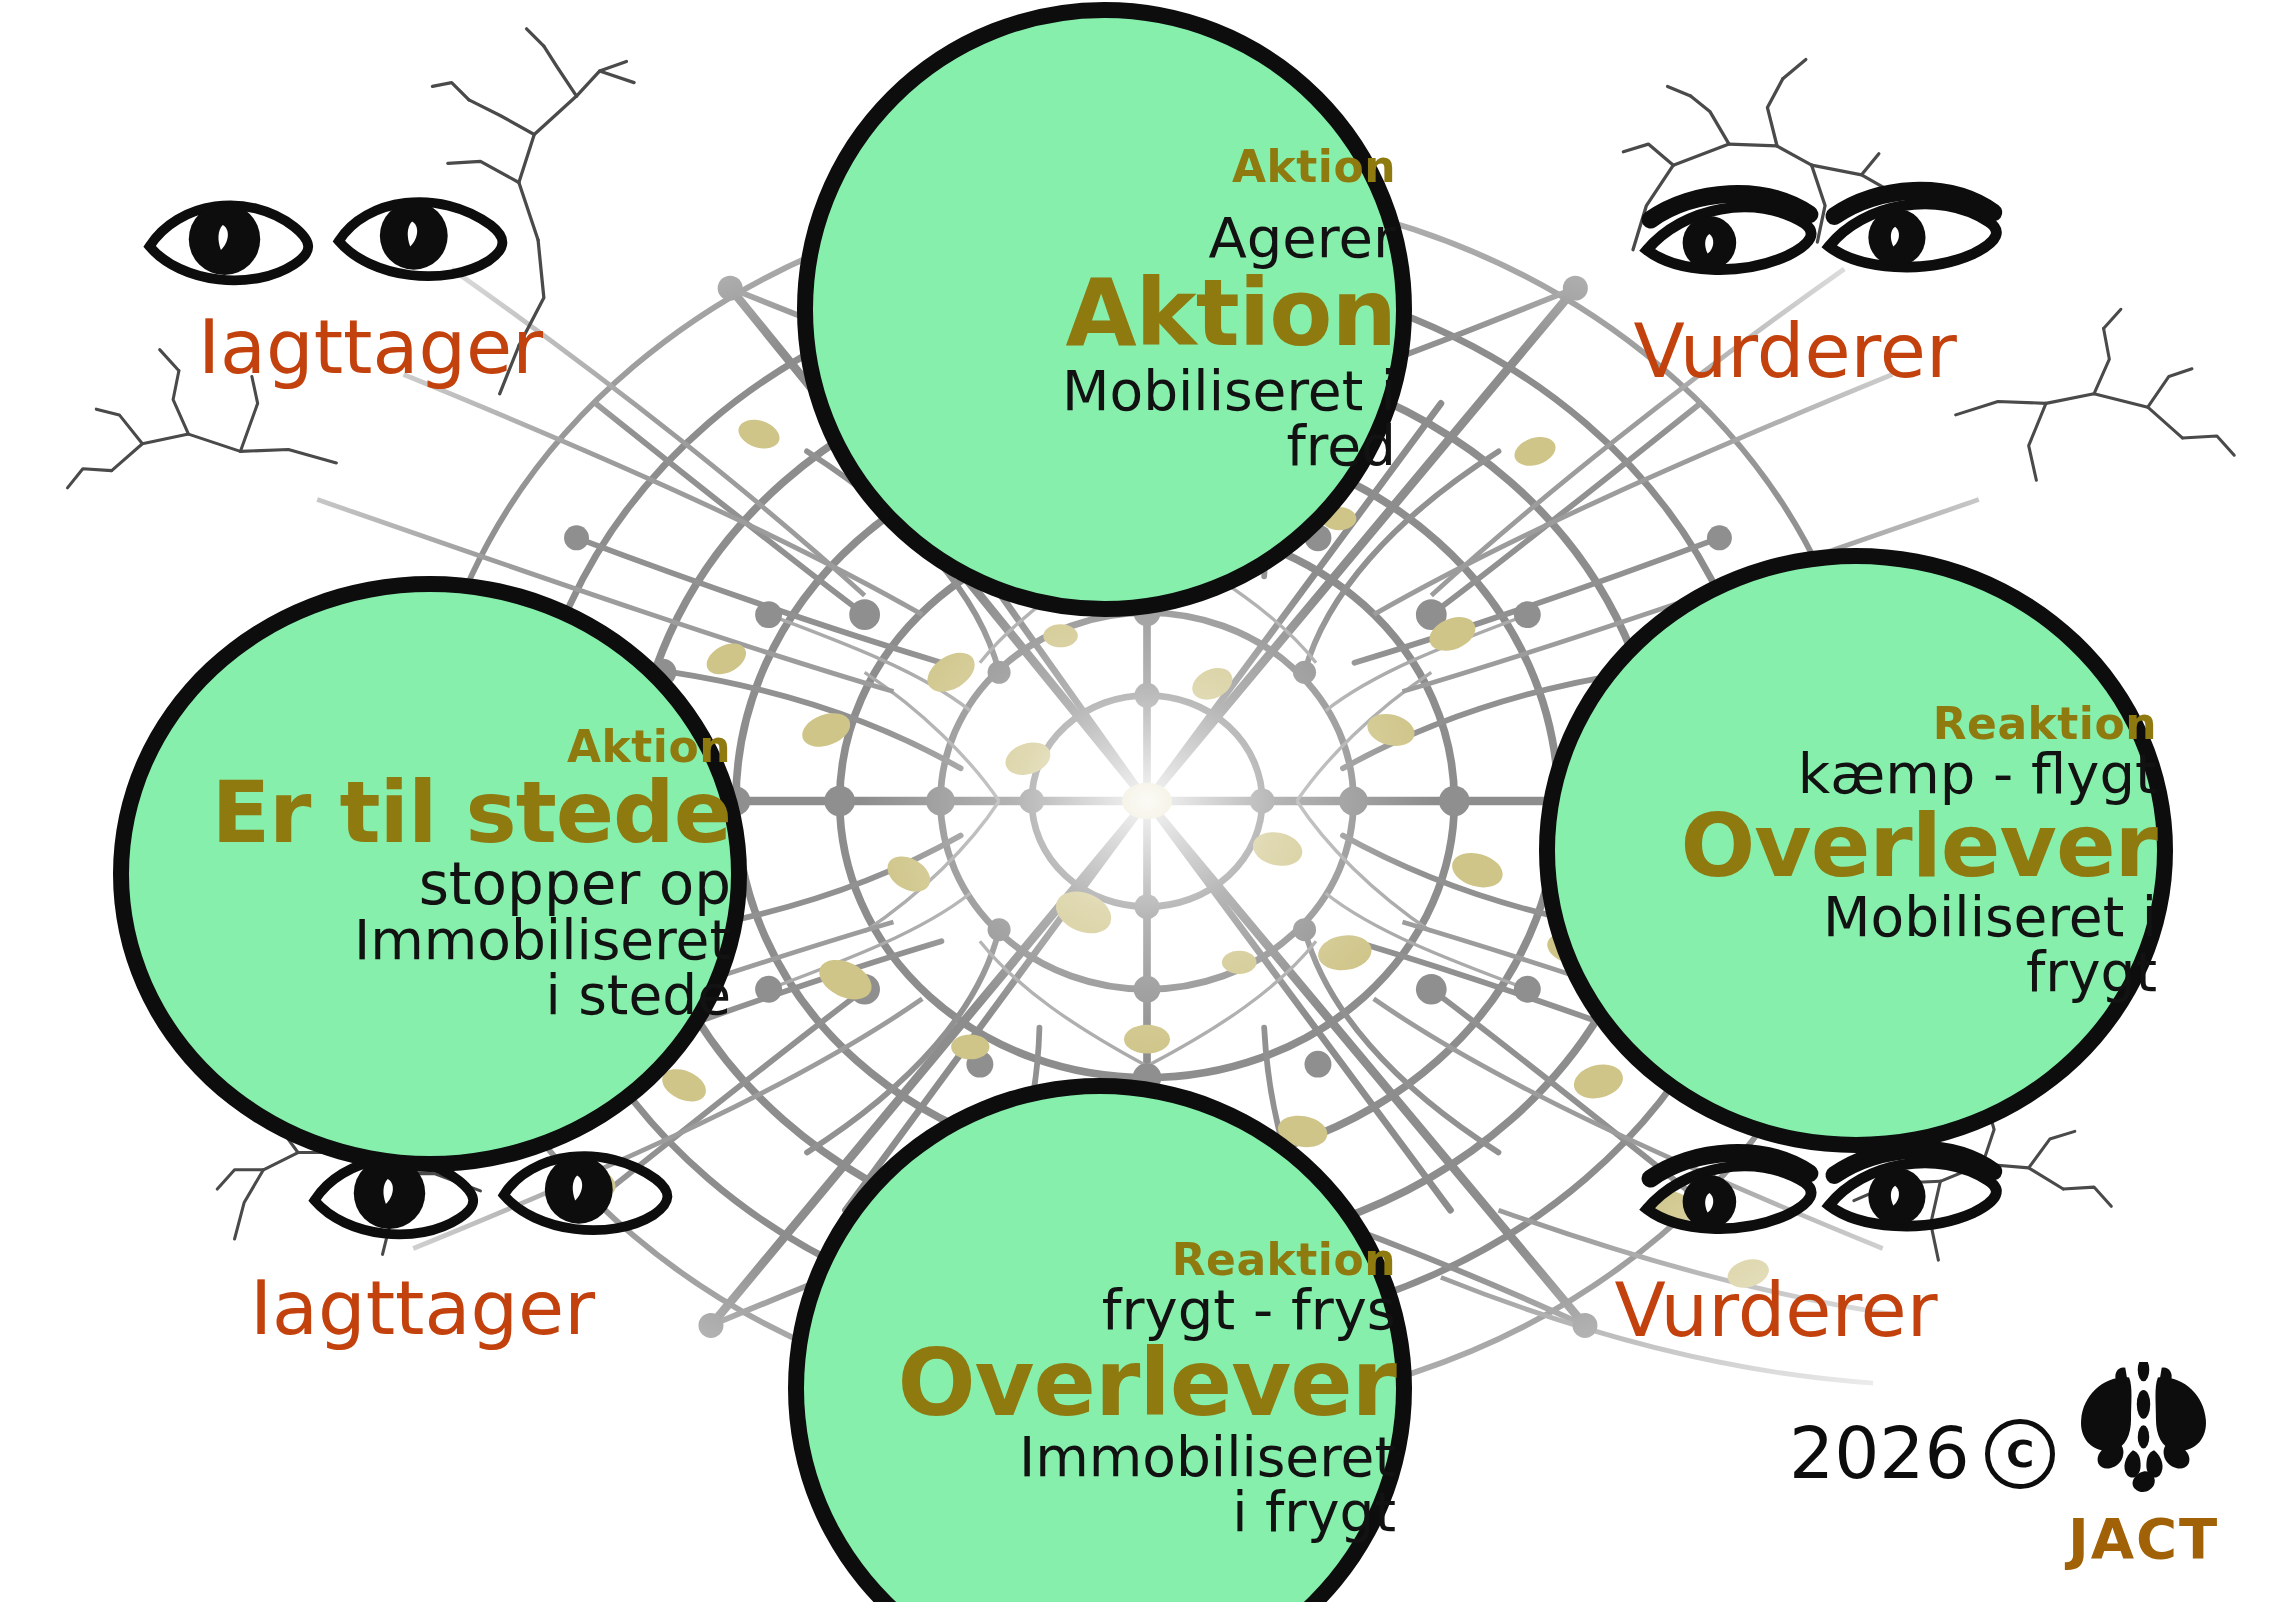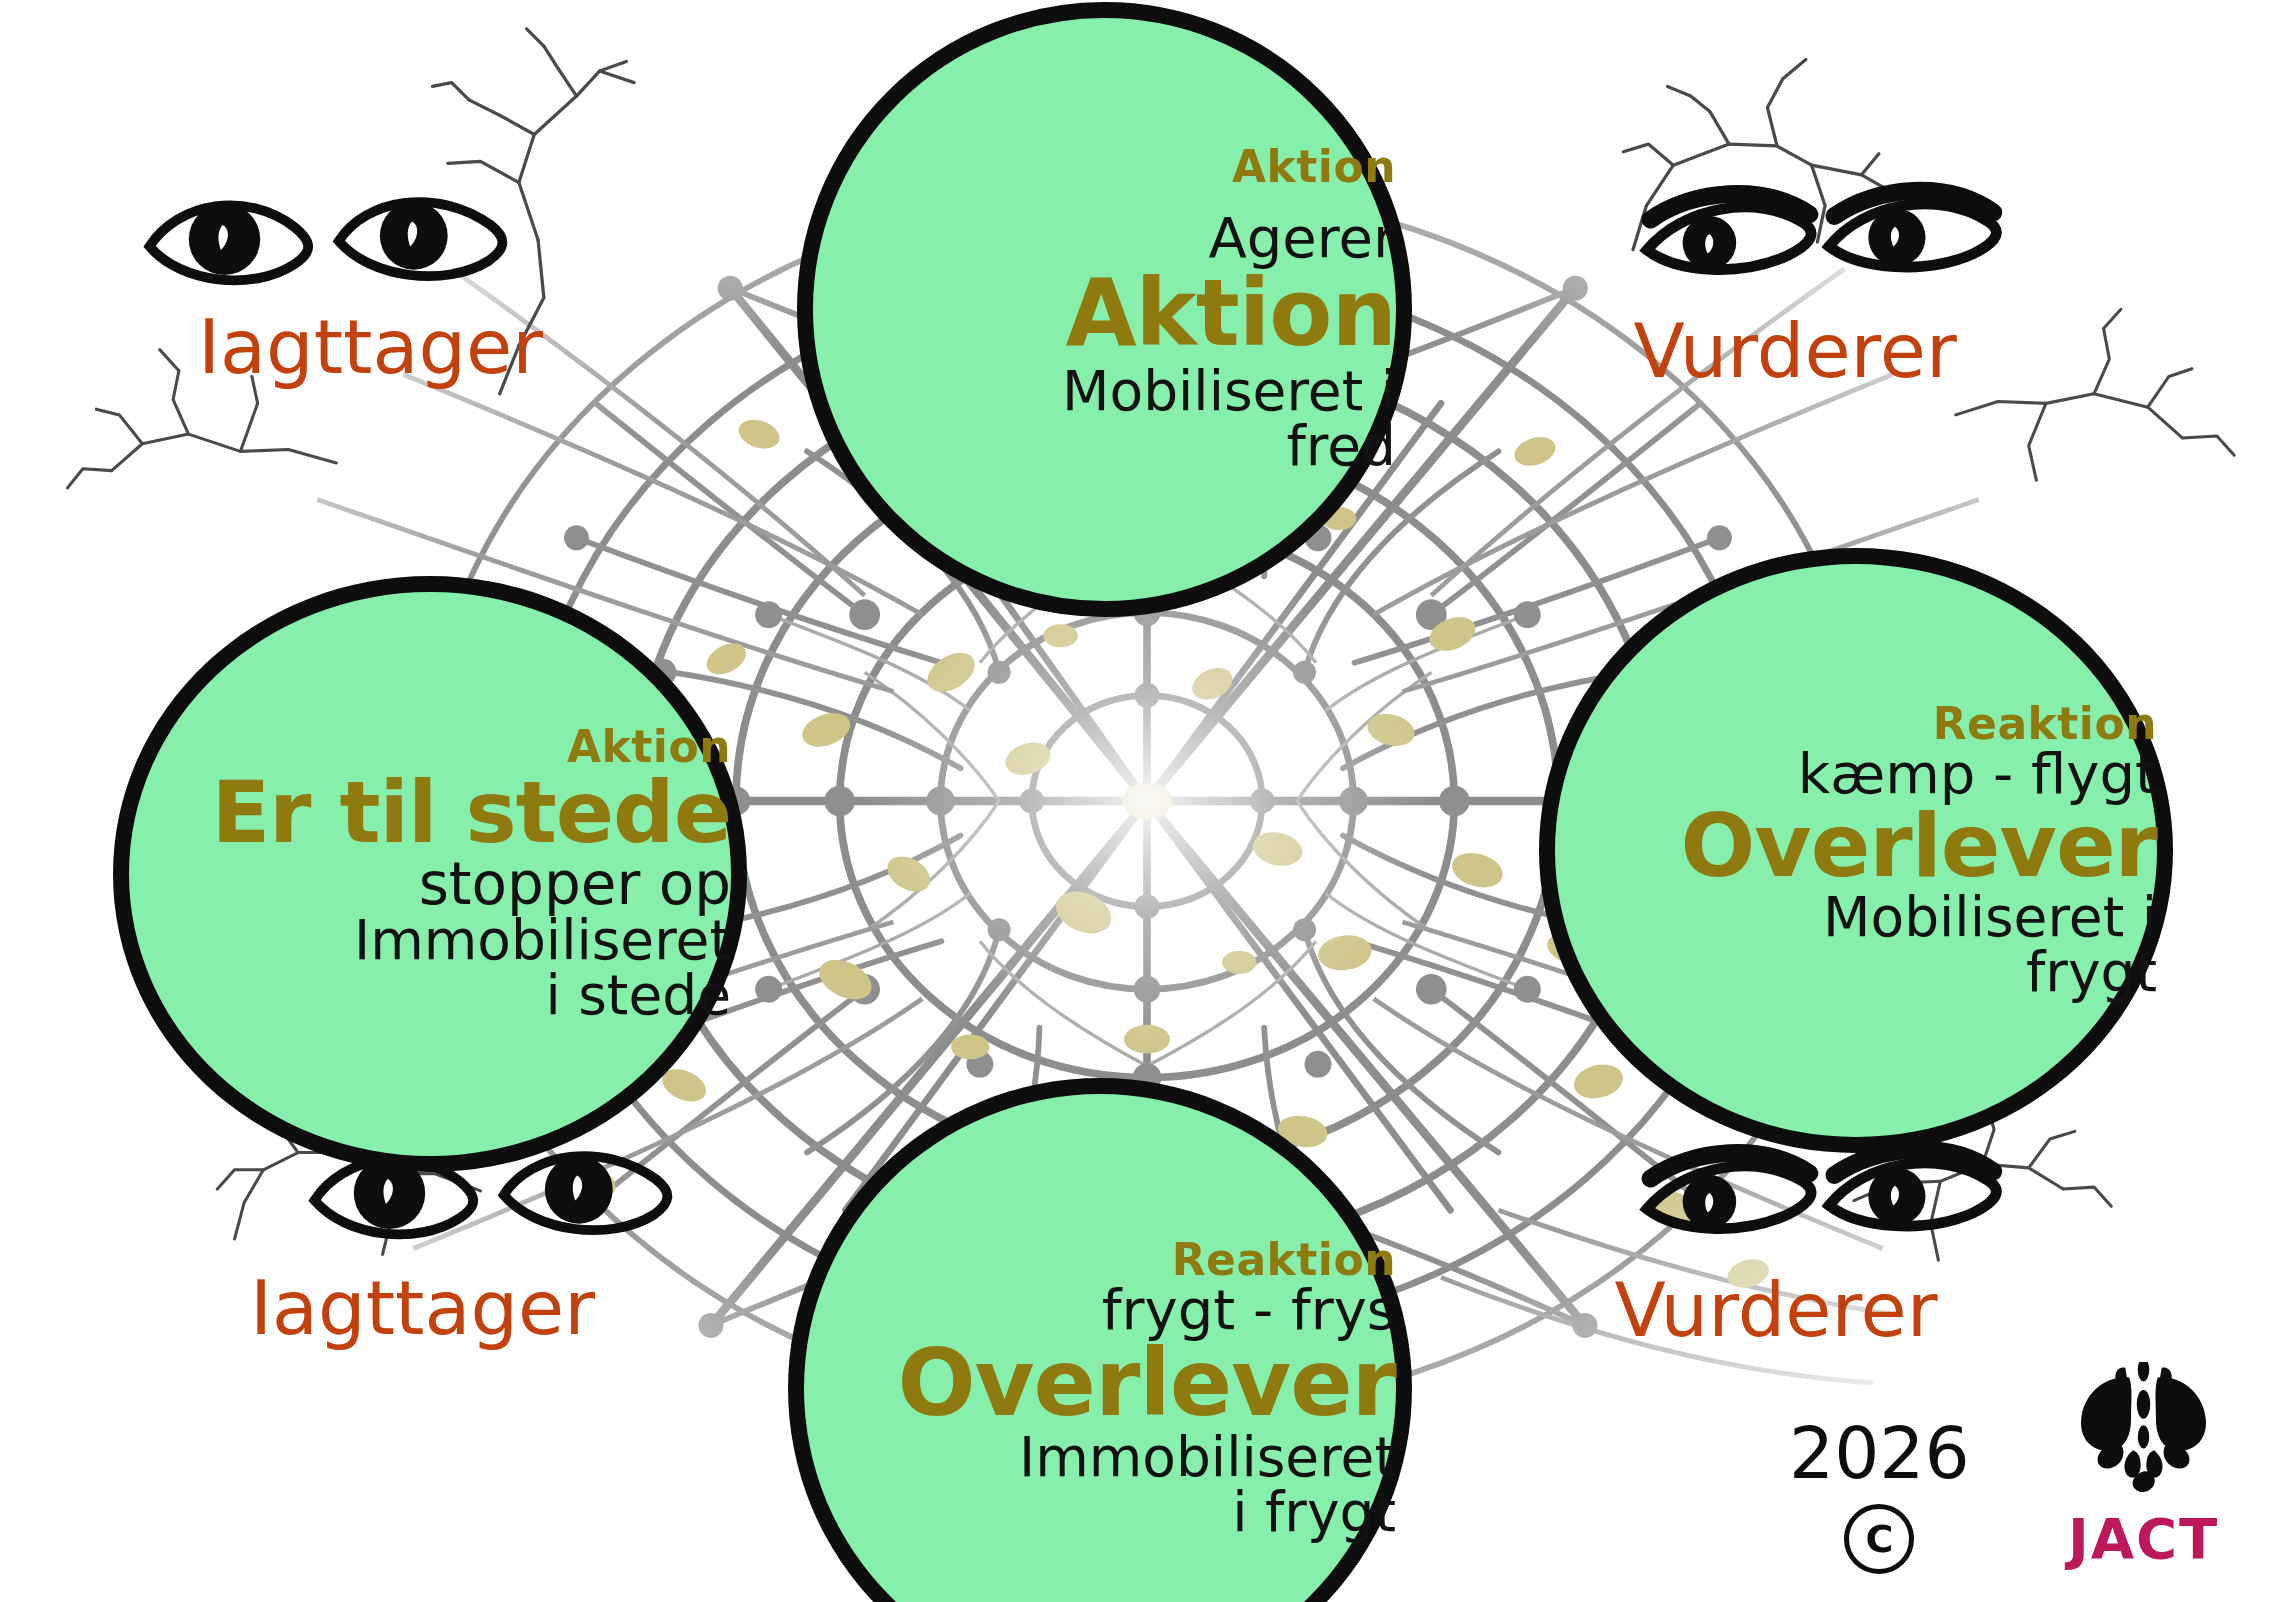--- a/index.html
+++ b/index.html
@@ -76,38 +76,37 @@
   #eyes-br .eyelabel{margin-left:-9.6px;margin-top:9.6px;}
 
   
   #credit{
     position:absolute;
     left:1789px; top:1418px;
     z-index:50;
     display:flex;
     align-items:center;
     gap:15.4px;
-    flex-direction:column;
   }
   #credit-year{
     font-family:"DejaVu Sans", sans-serif;
     font-size:71px;
     color:#0d0d0d;
     line-height:1;
   }
   #credit-c{
     width:60px;height:60px;border:5.8px solid #0d0d0d;border-radius:50%;
     display:flex;align-items:center;justify-content:center;
     font-size:38px;font-weight:700;color:#0d0d0d;
     font-family:"DejaVu Sans", sans-serif;
   }
   #logo-block{position:absolute;left:2062px;top:1362px;z-index:50;text-align:center;}
   #logo-word{
     font-family:"DejaVu Sans", sans-serif;
-    font-weight:700;font-size:56px;letter-spacing:1.9px;color:#be185d;
+    font-weight:700;font-size:56px;letter-spacing:1.9px;color:#a16207;
     margin-top:-3.8px;
   }
 </style>
 </head>
 <body>
 
 <div id="stage">
 
   <svg class="netlayer" viewBox="0 0 2388 1668" xmlns="http://www.w3.org/2000/svg">
     <defs>

